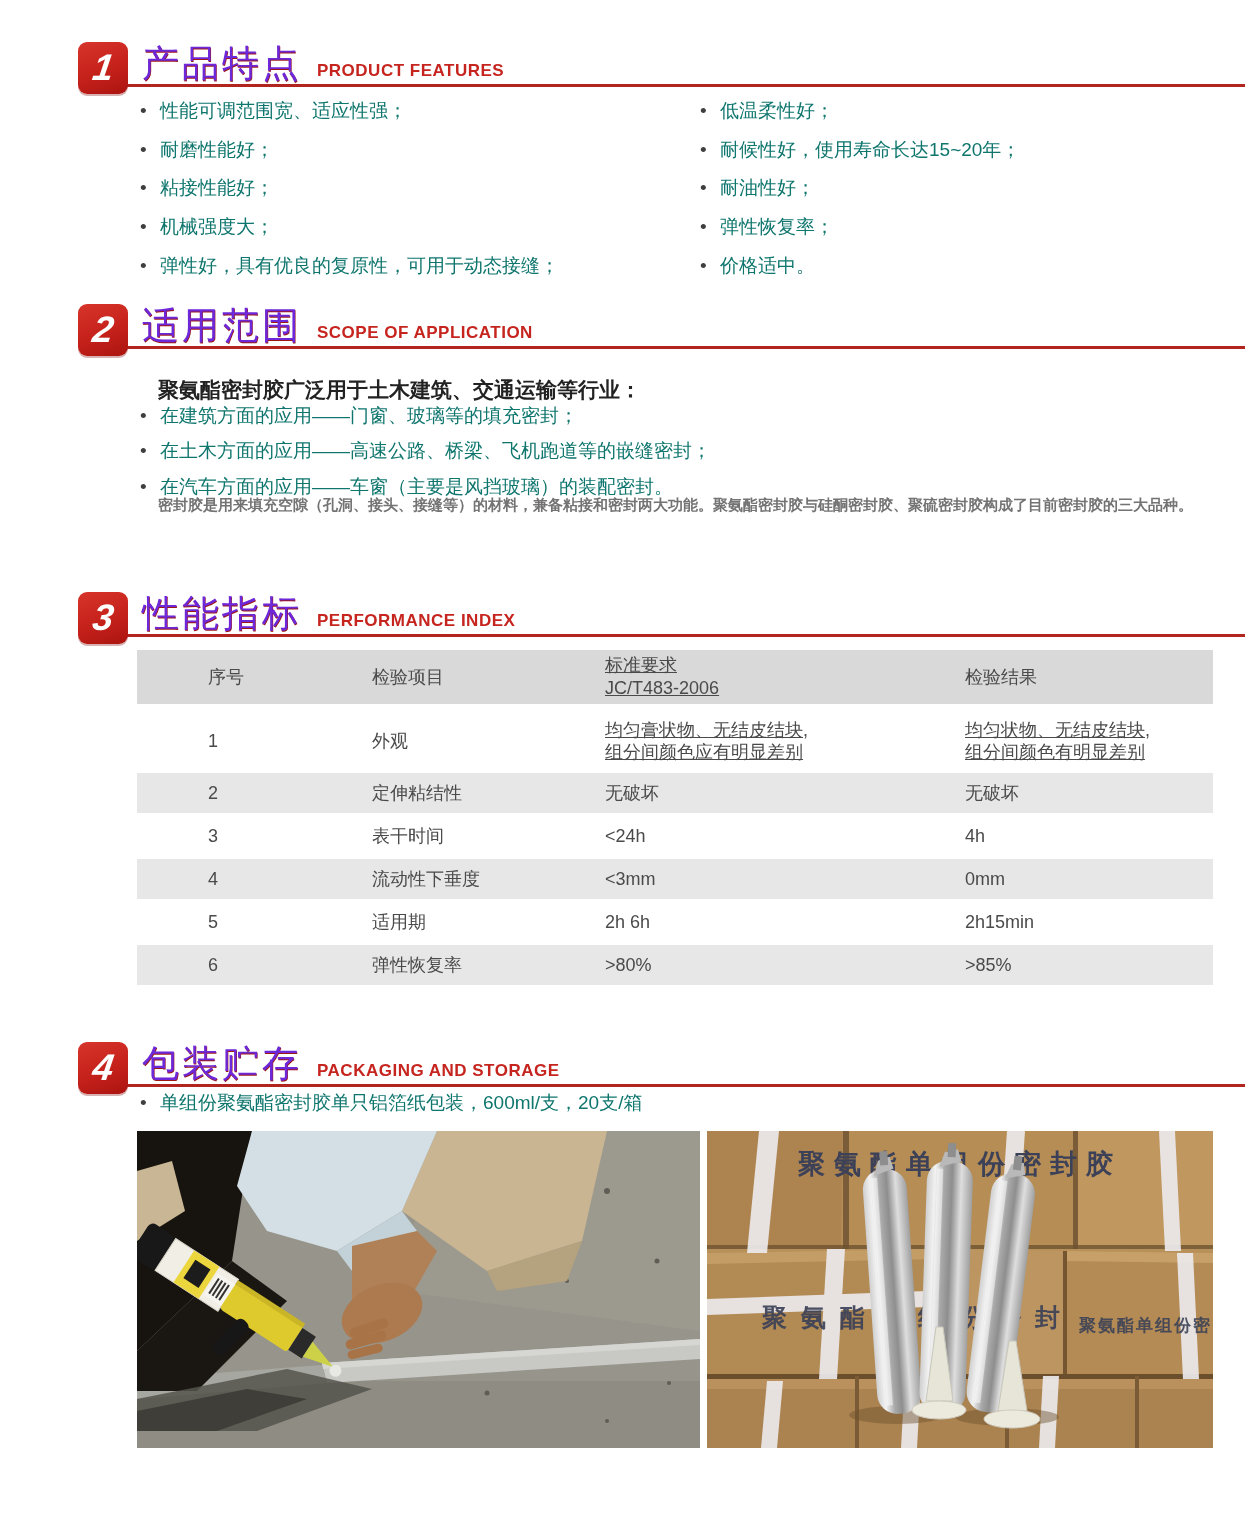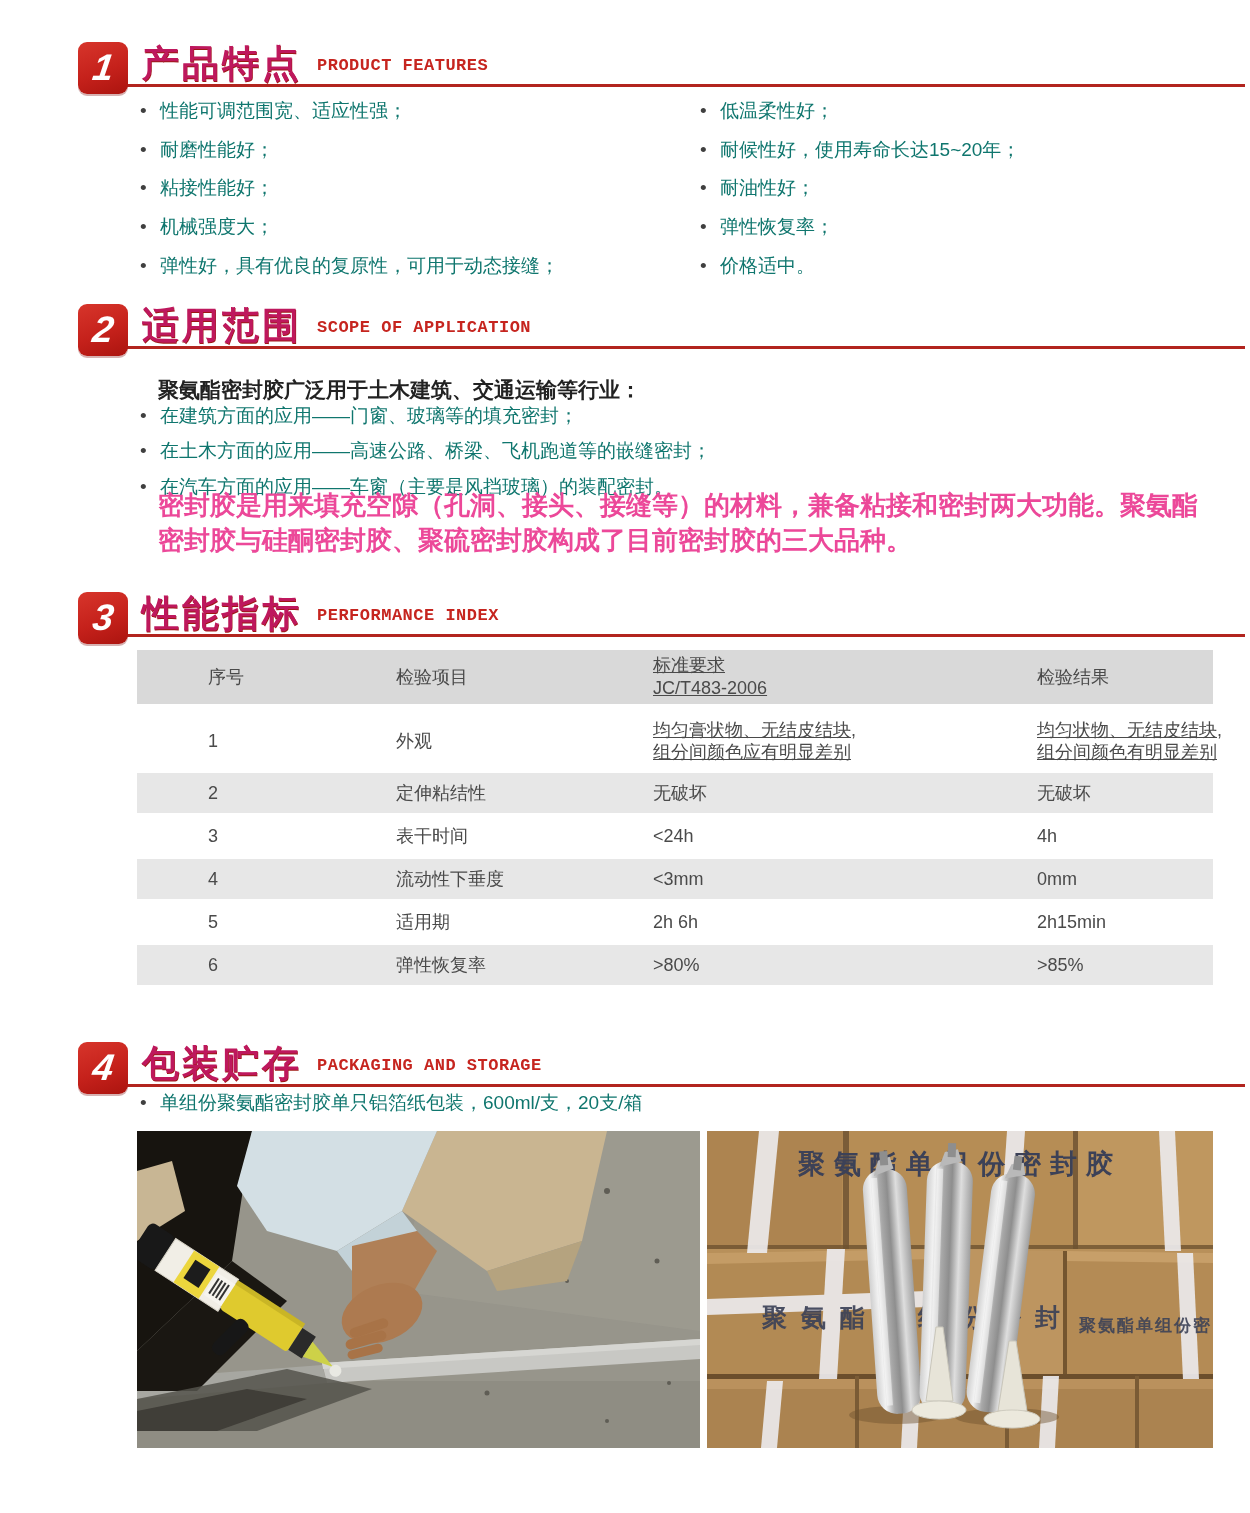--- a/index.html
+++ b/index.html
@@ -13,39 +13,39 @@
   .sec-rule { position:absolute; left:86px; right:5px; top:46px; height:3px; background:#b2241e; }
   .badge {
     position:absolute; left:78px; top:4px; width:50px; height:52px;
     background:linear-gradient(160deg,#d7352b 0%,#c5211b 55%,#ab140f 100%);
     border-radius:9px; color:#fff; font-style:italic; font-weight:bold; font-size:37px;
     display:flex; align-items:center; justify-content:center;
     box-shadow:0 2px 0 rgba(120,0,0,.30);
   }
   .badge span { transform:skewX(-8deg); }
   .sec-titles { position:absolute; left:142px; top:4px; display:flex; align-items:flex-end; gap:15px; }
-  .sec-title { font-size:37px; font-weight:bold; color:#be185d; letter-spacing:3px; line-height:44px;
+  .sec-title { font-size:37px; font-weight:normal; color:#6d28d9; letter-spacing:3px; line-height:44px;
                text-shadow:0.5px 0.5px 0 #9e1713; white-space:nowrap; }
-  .sec-sub { font-size:17px; font-weight:bold; color:#c6251f; padding-bottom:11px; letter-spacing:.5px; white-space:nowrap;font-family:Liberation Mono, monospace; }
+  .sec-sub { font-size:17px; font-weight:bold; color:#c6251f; padding-bottom:5px; letter-spacing:.5px; white-space:nowrap; }
 
   
   .blist { list-style:none; margin:0; padding:0; position:absolute; }
   .blist li { position:relative; padding-left:27px; color:#0f766e; font-size:19px; display:flex; align-items:center; white-space:nowrap; }
   .blist li::before { content:"•"; position:absolute; left:7px; top:50%; transform:translateY(-52%); color:#3f3f3f; font-size:19px; }
   .features li { height:38.6px; }
   .scope-bullets li { height:35.5px; }
   .pack-bullet li { height:30px; }
 
   .bold-line { position:absolute; font-weight:bold; color:#222222; font-size:21px; white-space:nowrap; }
-  .note { position:absolute; font-weight:bold; color:#ec4899; font-size:26px; line-height:34.7px; white-space:normal; }
+  .note { position:absolute; font-weight:bold; color:#737373; font-size:15px; line-height:34.7px; white-space:normal; }
 
   
   .ptable { position:absolute; left:137px; top:650px; width:1076px; }
   .trow { display:grid; grid-template-columns:235px 233px 360px 248px; align-items:center;
-          color:#4a4a4a; font-size:18px;gap:24px; }
+          color:#4a4a4a; font-size:18px; }
   .trow .c1 { padding-left:71px; }
   .thead { height:54px; background:#d9d9d9; margin-bottom:8px; }
   .r { margin-bottom:3px; }
   .h58 { height:58px; }
   .h40 { height:40px; }
   .row-white { background:#ffffff; }
   .row-gray { background:#e7e7e7; }
   .two-line div { line-height:22px;text-decoration:underline; }
   .thead .two-line div { line-height:23px; }
 

